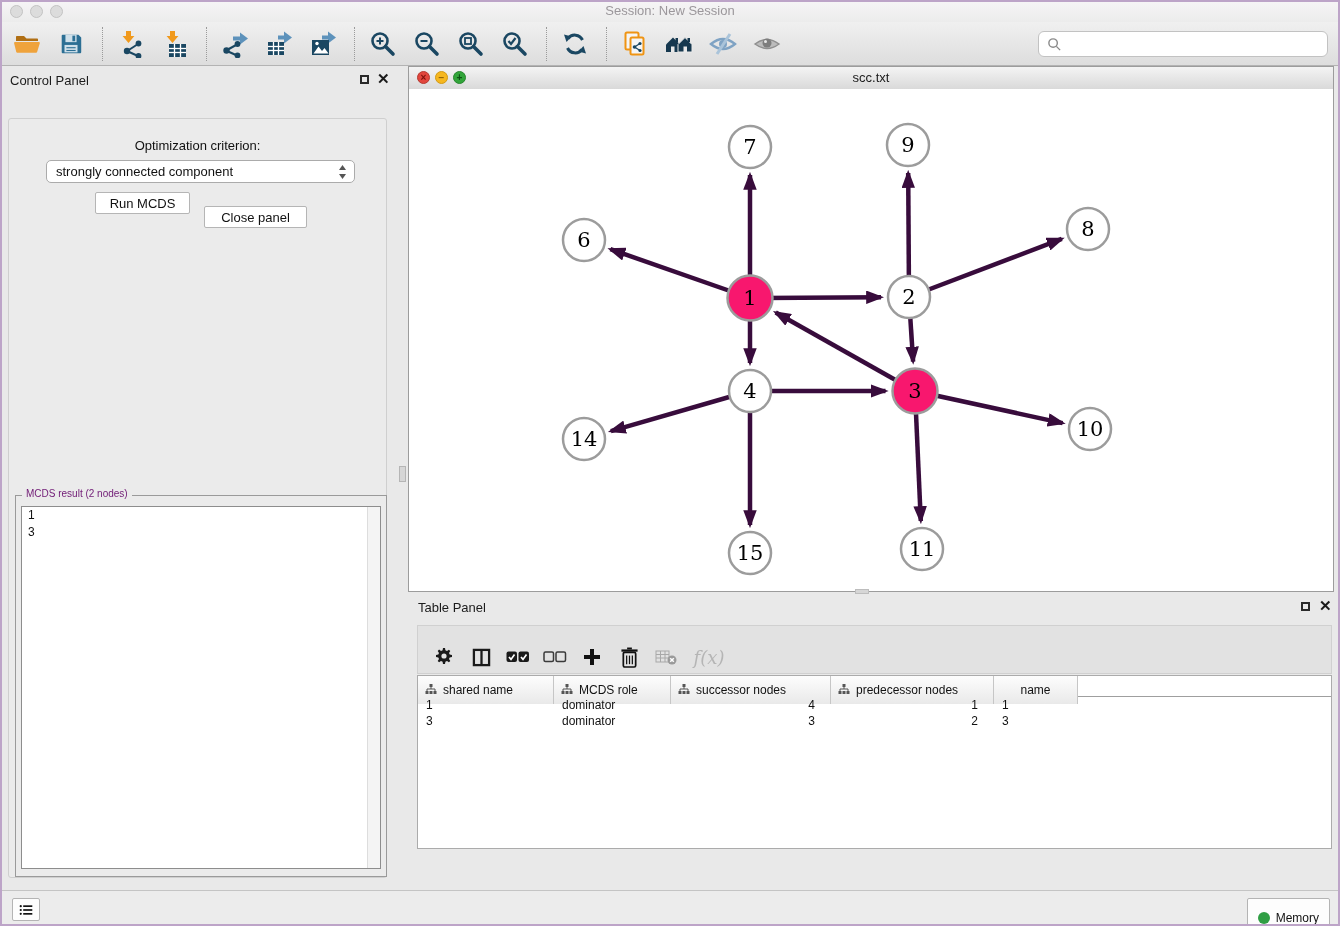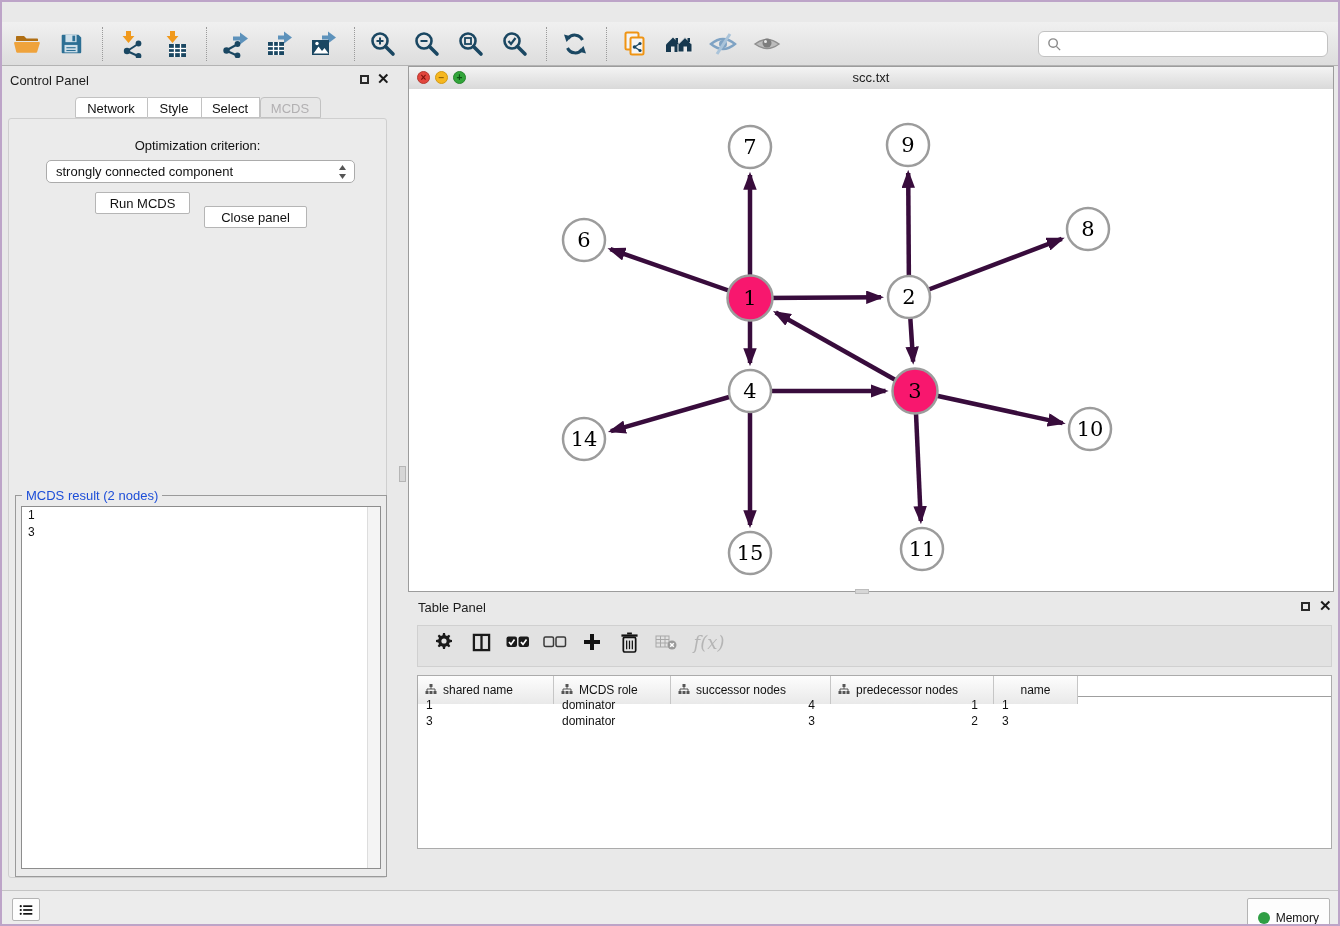--- a/index.html
+++ b/index.html
@@ -42,21 +42,21 @@
     border:1px solid #cfcfcf;border-radius:3px;box-sizing:border-box;}
   .opt-label{position:absolute;left:0;width:100%;top:19px;text-align:center;font-size:13px;color:#111;}
   .combo{position:absolute;left:37px;top:41px;width:309px;height:23px;background:#fff;
     border:1px solid #ababab;border-radius:5px;box-sizing:border-box;display:flex;align-items:center;
     font-size:13px;padding-left:9px;cursor:pointer;color:#111;}
   .combo .updown{position:absolute;right:7px;top:3px;}
   .btn{position:absolute;height:22px;background:#fff;border:1px solid #b5b5b5;border-radius:2px;
     font-size:13px;font-family:"Liberation Sans",sans-serif;cursor:pointer;color:#111;}
   .mcds-fieldset{position:absolute;left:6px;top:376px;width:372px;height:382px;
     border:1px solid #9a9a9a;box-sizing:border-box;background:#ebebeb;}
-  .mcds-legend{position:absolute;left:6px;top:-8px;background:#ebebeb;padding:0 4px;font-size:13px;color:#1d4ed8;}
+  .mcds-legend{position:absolute;left:6px;top:-8px;background:#ebebeb;padding:0 4px;font-size:10px;color:#701a75;}
   .mcds-list{position:absolute;left:5px;top:10px;right:5px;bottom:7px;background:#fff;
     border:1px solid #8d8d8d;overflow:hidden;}
   .mcds-item{font-size:12px;line-height:17px;padding-left:6px;color:#111;}
   .vtrack{position:absolute;right:0;top:0;bottom:0;width:12px;background:#f4f4f4;border-left:1px solid #ddd;}
 
   
   .netwin{position:absolute;left:408px;top:66px;width:926px;height:526px;
     border:1px solid #9c9c9c;box-sizing:border-box;background:#fff;}
   .net-titlebar{position:absolute;left:0;top:0;right:0;height:22px;
     background:linear-gradient(#f4f4f4,#d9d9d9);border-bottom:1px solid #ababab;}
@@ -67,22 +67,22 @@
   .tl-yellow{background:#f6b71f;border:1px solid #d29a14;color:#8f6207;}
   .tl-green{background:#32a53a;border:1px solid #27862e;color:#0c5213;}
   .net-canvas{position:absolute;left:0;top:22px;width:924px;height:502px;background:#fff;}
   .splitter-h{position:absolute;left:399px;top:466px;width:7px;height:16px;background:#d6d6d6;
     border:1px solid #b5b5b5;box-sizing:border-box;cursor:col-resize;}
   .splitter-v{position:absolute;left:855px;top:589px;width:14px;height:5px;background:#d6d6d6;
     border:1px solid #bdbdbd;box-sizing:border-box;cursor:row-resize;}
 
   
   .tpanel{position:absolute;left:408px;top:595px;width:932px;height:295px;}
-  .tp-toolbar{position:absolute;left:9px;top:30px;width:915px;height:42px;background:#e2e2e2;
-    border:1px solid #d0d0d0;box-sizing:border-box;display:flex;align-items:flex-start;padding-left:10px;}
+  .tp-toolbar{position:absolute;left:9px;top:30px;width:915px;height:49px;background:#e2e2e2;
+    border:1px solid #d0d0d0;box-sizing:border-box;display:flex;align-items:flex-end;padding-left:10px;}
   .tp-btn{width:32px;height:32px;border:none;background:transparent;display:flex;align-items:center;
     justify-content:center;margin-right:5px;cursor:pointer;padding:0;}
   .fx{font-family:"DejaVu Serif",serif;font-style:italic;font-size:18px;color:#b5b5b5;}
   .ttable{position:absolute;left:9px;top:80px;width:915px;height:174px;background:#fff;
     border:1px solid #ababab;box-sizing:border-box;overflow:hidden;}
   .thead{position:absolute;left:0;top:0;right:0;height:20px;border-bottom:1px solid #9f9f9f;
     display:flex;background:#fff;}
   .th{height:28px;box-sizing:border-box;border-right:1px solid #c6c6c6;
     background:linear-gradient(#fdfdfd,#e9e9e9);display:flex;align-items:center;
     font-size:12px;color:#111;padding-left:7px;cursor:pointer;}
@@ -106,20 +106,26 @@
     background:#fdfdfd;border:1px solid #b4b4b4;border-radius:2px;cursor:pointer;
     font-size:12px;font-family:"Liberation Sans",sans-serif;color:#111;}
   .memdot{width:12px;height:12px;border-radius:50%;}
 </style>
 </head>
 <body>
 
 <div id="app">
   <div class="frame"></div>
 
+  <div class="titlebar">
+    <span class="mac-dot" style="left:10px"></span>
+    <span class="mac-dot" style="left:30px"></span>
+    <span class="mac-dot" style="left:50px"></span>
+    <div class="title">Session: New Session</div>
+  </div>
 
   <div class="toolbar">
     <button class="tbtn">
       <svg width="28" height="28" viewBox="0 0 28 28">
         <path d="M3 7c0-.6.4-1 1-1h7l2.5 2.5H24c.6 0 1 .4 1 1V11H3z" fill="#b06f14"></path>
         <path d="M2.2 12h23.6c.7 0 1.2.6 1 1.3l-2.6 8.4c-.2.6-.8 1-1.4 1H4.6c-.6 0-1.2-.4-1.4-1L1.1 13.3c-.2-.7.3-1.3 1.1-1.3z" fill="#efa33c"></path>
       </svg>
     </button>
     <button class="tbtn">
       <svg width="26" height="26" viewBox="0 0 28 28">
@@ -269,26 +275,20 @@
         <line x1="10" y1="10" x2="14" y2="14" stroke="#8a8a8a" stroke-width="1.5"></line>
       </svg>
       <input value="" style="">
     </div>
   </div>
 
   <div class="cpanel">
     <div class="panel-title">Control Panel</div>
     <div class="float-ico" style="left:360px;top:9px"></div>
     <div class="close-ico" style="left:377px;top:7px">✕</div>
-    <div class="cp-tabs">
-        <div class="cp-tab" style="width: 73px;">Network</div>
-        <div class="cp-tab" style="width: 54px;">Style</div>
-        <div class="cp-tab" style="width: 58px;">Select</div>
-        <div class="cp-tab active" style="width: 61px;">MCDS</div>
-      </div>
     <div class="cp-box">
       <div class="opt-label">Optimization criterion:</div>
       <div class="combo">
         <span>strongly connected component</span>
         <svg class="updown" width="9" height="16" viewBox="0 0 9 16">
           <polygon points="4.5,1 8,6 1,6" fill="#555"></polygon>
           <polygon points="4.5,15 8,10 1,10" fill="#555"></polygon>
         </svg>
       </div>
       <button class="btn" style="left:86px;top:73px;width:95px">Run MCDS</button>

